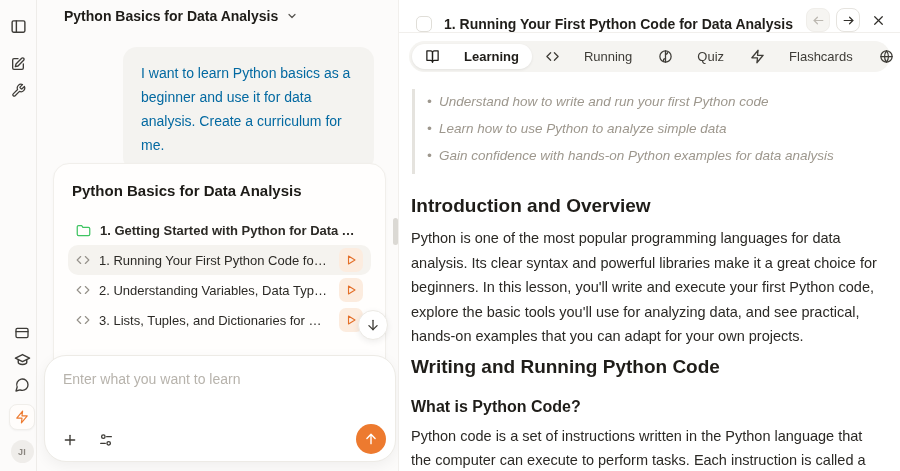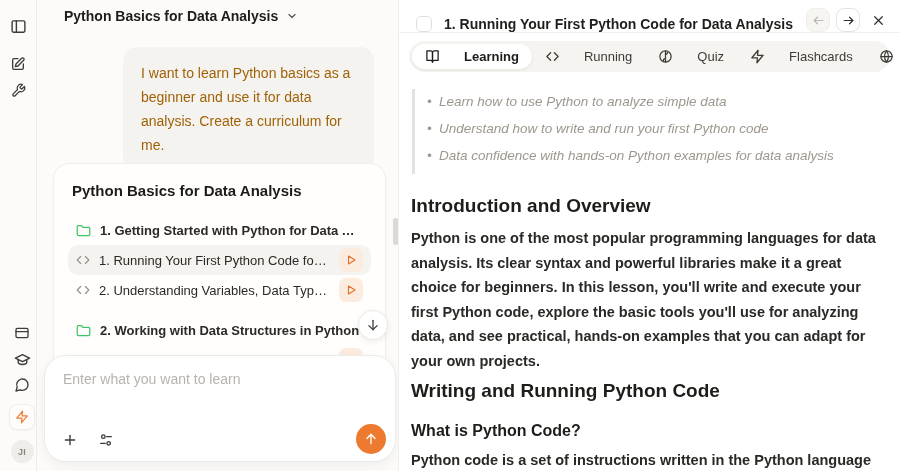--- a/index.html
+++ b/index.html
@@ -24,21 +24,21 @@
             font-size:9px; font-weight:700; display:flex; align-items:center; justify-content:center;
             margin-top:10px; letter-spacing:.3px; }
 
   
   #chat { position:absolute; left:37px; top:0; width:361px; height:471px; background:#fcfbfa; }
   .chat-header { position:absolute; top:8px; left:27px; display:flex; align-items:center; gap:8px; }
   .chat-title { font-size:14px; font-weight:700; color:#1e1c18; }
   .chevron { color:#55534e; }
 
   .bubble { position:absolute; left:86px; top:47px; width:251px; background:#f4f3f0;
-            border-radius:14px; padding:14px 18px; font-size:14px; line-height:24px; color:#a16207; }
+            border-radius:14px; padding:14px 18px; font-size:14px; line-height:24px; color:#0369a1; }
 
   .curriculum-card { position:absolute; left:16px; top:163px; width:333px; height:296px;
                      background:#fffefd; border:1px solid #f1efeb; border-radius:16px;
                      box-shadow:0 1px 3px rgba(0,0,0,.03); padding:18px 14px; overflow:hidden; }
   .curriculum-title { font-size:15px; font-weight:700; color:#1e1c18; margin:0 4px 16px; }
   .curr-row { display:flex; align-items:center; gap:9px; height:30px; padding:0 8px;
               border-radius:10px; cursor:pointer; }
   .curr-row.module { margin-top:10px; }
   .curr-row.module:first-of-type { margin-top:0; }
   .curr-row.active { background:#f5f3ef; }
@@ -96,21 +96,21 @@
   .tab.active { background:#ffffff; font-weight:700; color:#1f1d19;
                 box-shadow:0 1px 3px rgba(0,0,0,.08); }
 
   .lesson-content { padding:17px 14px 0 12px; }
   .objectives { border-left:3px solid #e5e3de; padding:2px 0 2px 10px; margin-left:1px; }
   .objectives ul { list-style:none; }
   .objectives li { position:relative; padding-left:14px; font-size:13.5px; font-style:italic;
                    color:#9d978d; line-height:21px; margin-bottom:6px; }
   .objectives li::before { content:"•"; position:absolute; left:2px; color:#9d978d; }
   .h2 { font-size:19px; font-weight:700; color:#1f1d19; margin:21px 0 9px; }
-  .body-p { font-size:14.5px; line-height:24.5px; color:#2b2925;font-weight:bold; }
+  .body-p { font-size:14.5px; line-height:24.5px; color:#2b2925; }
   .h3 { font-size:16px; font-weight:700; color:#1f1d19; margin:20px 0 8px; }
 </style>
 </head>
 <body>
 
 <div id="app">
 
   <nav id="rail">
     <div class="rail-top">
       <div class="rail-btn">
@@ -207,28 +207,20 @@
             </svg>
         </span>
         <span class="curr-label">2. Understanding Variables, Data Types, and Bas...</span>
         <span class="play-btn">
           <svg width="12" height="12" viewBox="0 0 24 24" fill="none" stroke="currentColor" stroke-width="2.2" stroke-linecap="round" stroke-linejoin="round">
               <polygon points="7 4 20 12 7 20 7 4"></polygon>
             </svg>
         </span>
       </div>
 
-      <div class="curr-row module">
-        <span class="curr-icon folder-ic">
-          <svg width="15" height="15" viewBox="0 0 24 24" fill="none" stroke="currentColor" stroke-width="2" stroke-linecap="round" stroke-linejoin="round">
-              <path d="M4 4h5l2 3h9a2 2 0 0 1 2 2v9a2 2 0 0 1-2 2H4a2 2 0 0 1-2-2V6a2 2 0 0 1 2-2z"></path>
-            </svg>
-        </span>
-        <span class="curr-label" style="font-weight:700">2. Working with Data Structures in Python</span>
-      </div>
 
       <div class="curr-row">
         <span class="curr-icon code-ic">
           <svg width="14" height="14" viewBox="0 0 24 24" fill="none" stroke="currentColor" stroke-width="2" stroke-linecap="round" stroke-linejoin="round">
               <polyline points="16 18 22 12 16 6"></polyline>
               <polyline points="8 6 2 12 8 18"></polyline>
             </svg>
         </span>
         <span class="curr-label">3. Lists, Tuples, and Dictionaries for Data Storage</span>
         <span class="play-btn">
@@ -336,23 +328,23 @@
             <path d="M12 3a14.5 14.5 0 0 1 0 18"></path>
             <path d="M12 3a14.5 14.5 0 0 0 0 18"></path>
           </svg>
         <span>Extra Resources</span>
       </div>
     </div>
 
     <div class="lesson-content">
       <div class="objectives">
         <ul>
+          <li>Understand how to write and run your first Python code</li>
           <li>Learn how to use Python to analyze simple data</li>
-          <li>Understand how to write and run your first Python code</li>
-          <li>Data confidence with hands-on Python examples for data analysis</li>
+          <li>Gain confidence with hands-on Python examples for data analysis</li>
         </ul>
       </div>
 
       <h2 class="h2">Introduction and Overview</h2>
       <p class="body-p">Python is one of the most popular programming languages for data analysis. Its clear syntax and powerful libraries make it a great choice for beginners. In this lesson, you'll write and execute your first Python code, explore the basic tools you'll use for analyzing data, and see practical, hands-on examples that you can adapt for your own projects.</p>
 
       <h2 class="h2" style="margin-top:7px">Writing and Running Python Code</h2>
       <h3 class="h3">What is Python Code?</h3>
       <p class="body-p">Python code is a set of instructions written in the Python language that the computer can execute to perform tasks. Each instruction is called a statement.</p>
 

